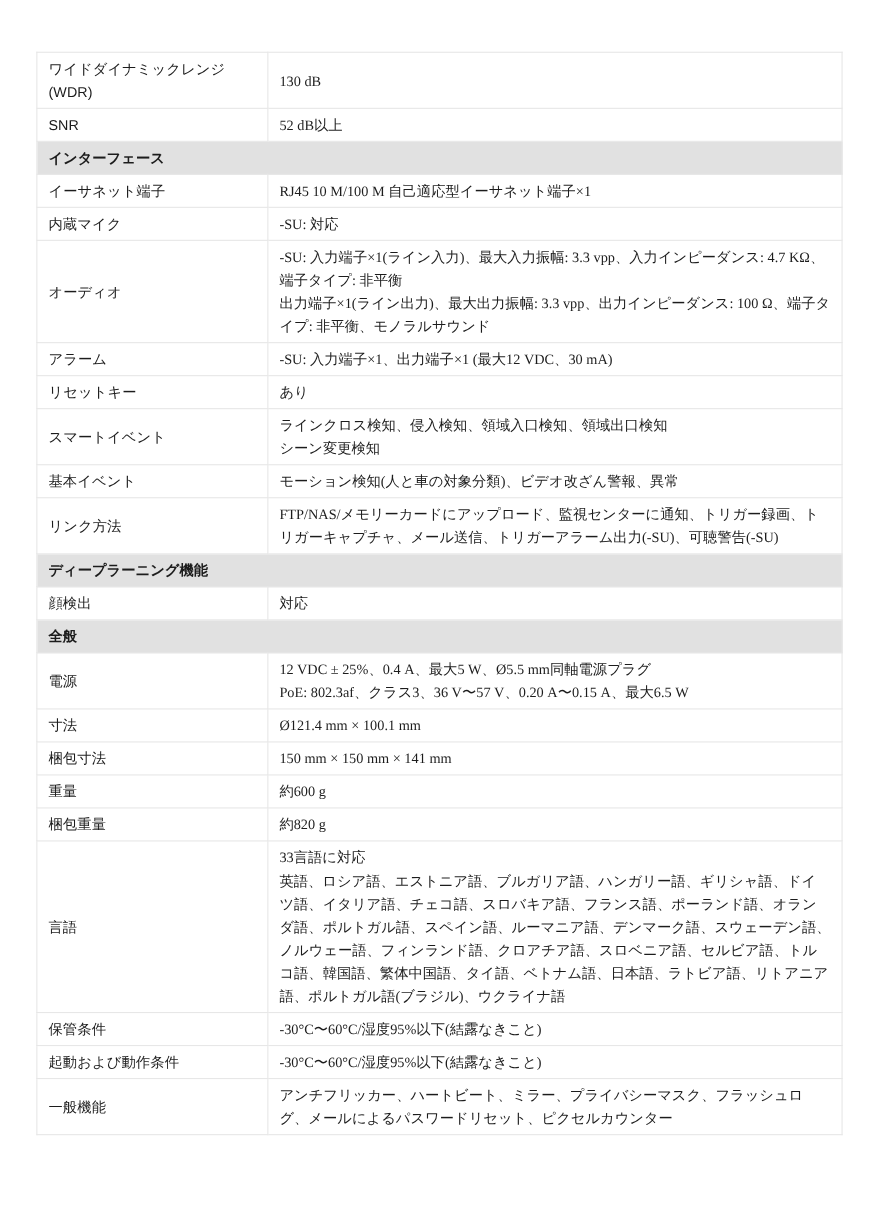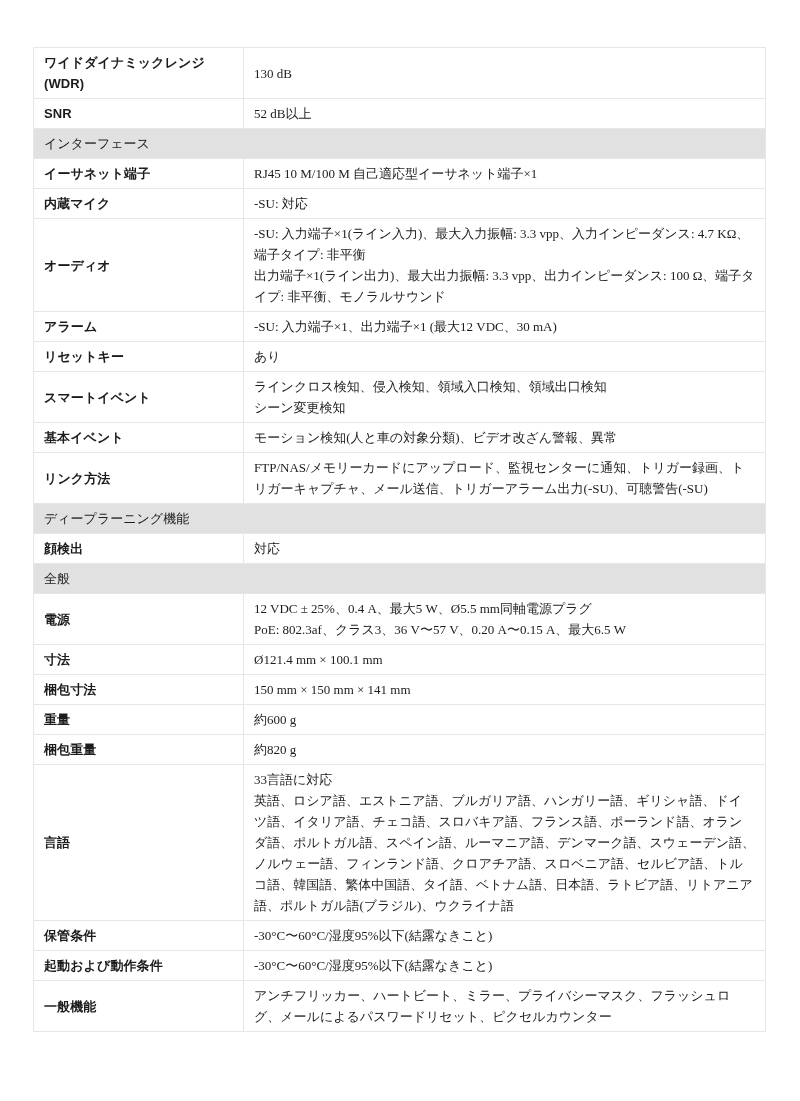--- a/index.html
+++ b/index.html
@@ -26,31 +26,31 @@
   table.spec-table col.c-label { width: 210px; }
   table.spec-table col.c-value { width: 522px; }
   table.spec-table td, table.spec-table th {
     border: 1px solid #e7e7e7;
     vertical-align: middle;
     text-align: left;
     line-height: 21px;
     padding: 4px 10px;
   }
   td.label-cell {
-    font-weight: 700;
+    font-weight: 400;
     letter-spacing: 0.1px;
   }
   td.value-cell {
     white-space: pre-line;
     padding-left: 9px;
     font-family: Liberation Serif, serif;
   }
   tr.section-row td {
     background: #e1e1e1;
-    font-weight: 400;
+    font-weight: 700;
     height: 22px;
     padding: 4px 10px;
   }
   tr.spec-row td { background: #ffffff; height: 30px; }
 </style>
 </head>
 <body>
 
 <div class="page">
   <table class="spec-table">

